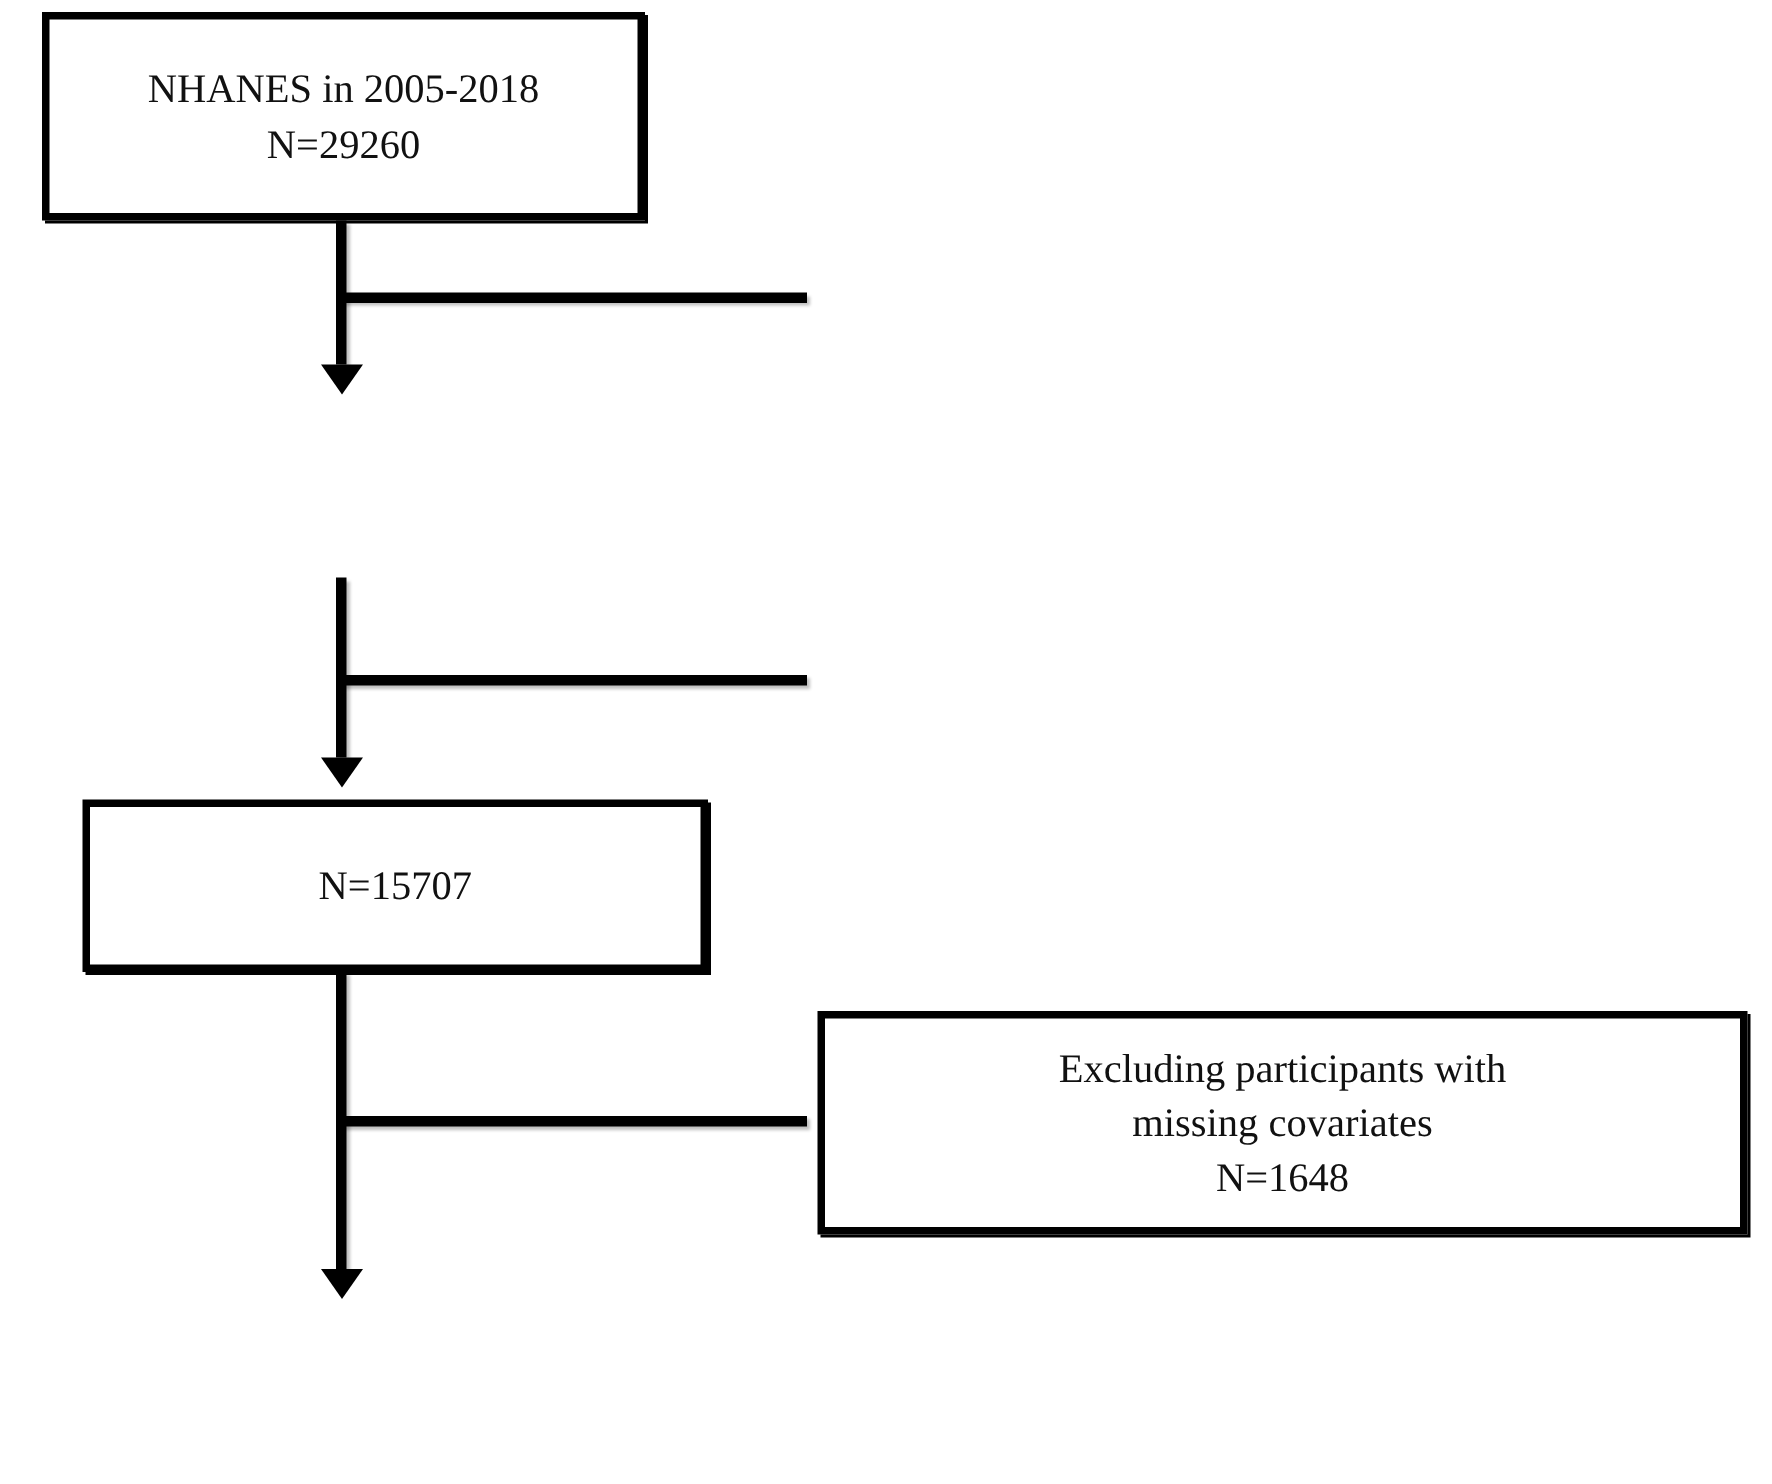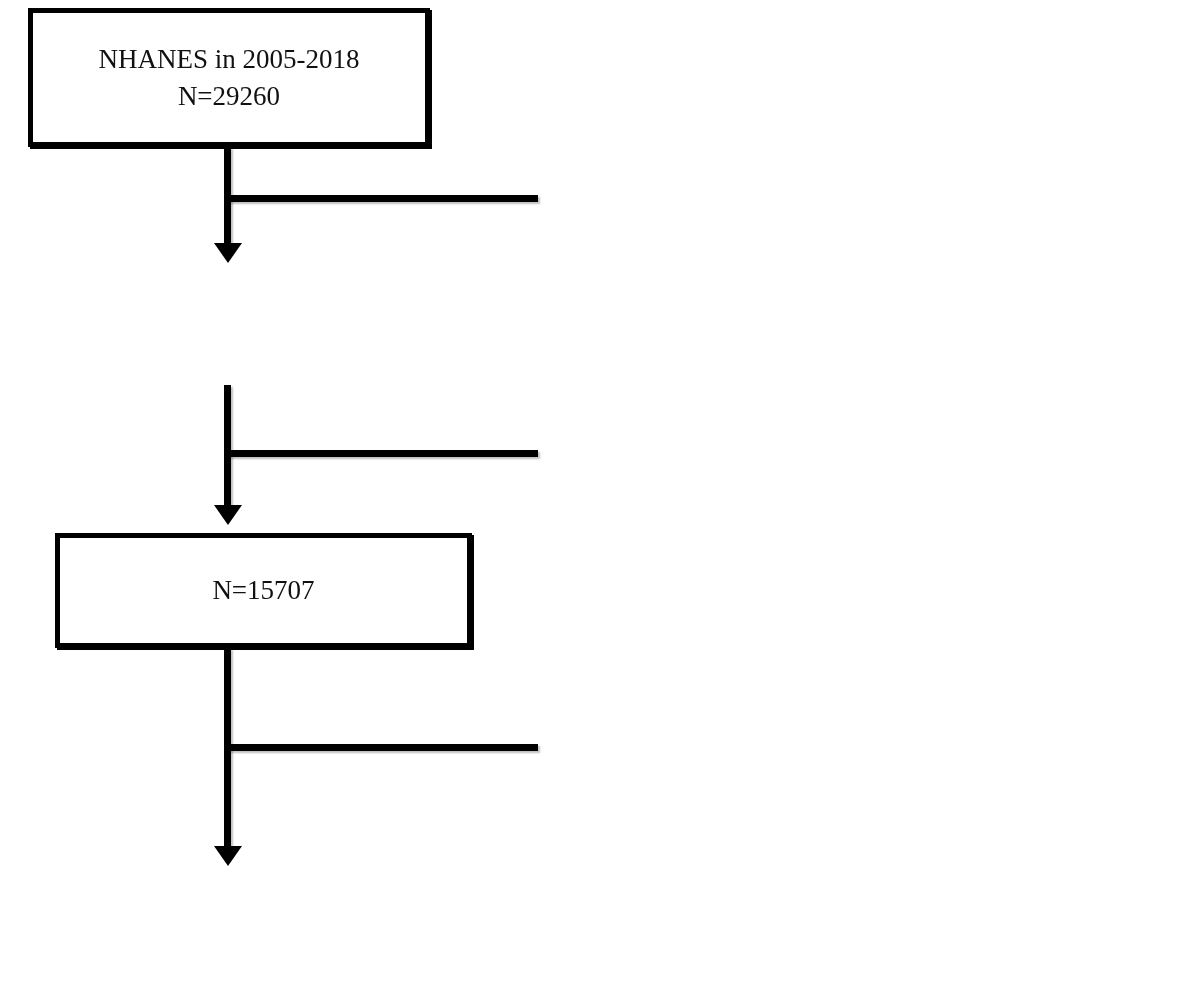--- a/index.html
+++ b/index.html
@@ -63,20 +63,25 @@
   </div>
 
 
   <div class="flowbox" style="left:36px;top:533px;width:417px;height:115px;margin-left:19px;">
     <div>N=15707</div>
   </div>
 
 
 
 
+  <div class="flowbox" style="left:545px;top:674px;width:620px;height:149px;">
+    <div>Excluding participants with</div>
+    <div>missing covariates</div>
+    <div>N=1648</div>
+  </div>
 
   <div class="vline" style="left:224px;top:147px;height:96px;"></div>
   <div class="arrowhead" style="left:214px;top:243px;"></div>
   <div class="hline" style="left:228px;top:195px;width:310px;"></div>
 
   <div class="vline" style="left:224px;top:385px;height:120px;"></div>
   <div class="arrowhead" style="left:214px;top:505px;"></div>
   <div class="hline" style="left:228px;top:450px;width:310px;"></div>
 
   <div class="vline" style="left:224px;top:648px;height:198px;"></div>

